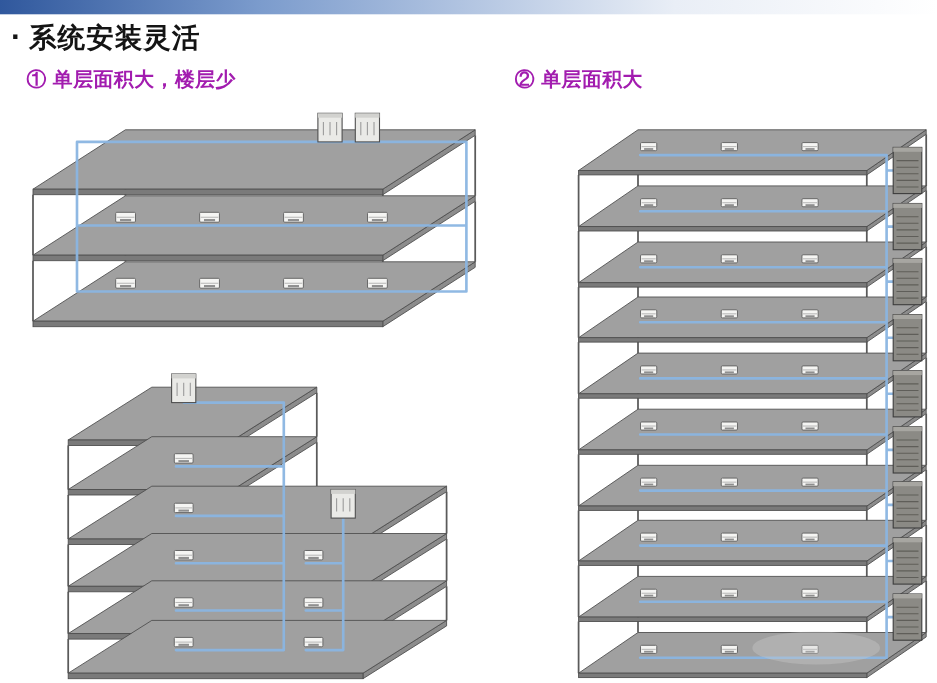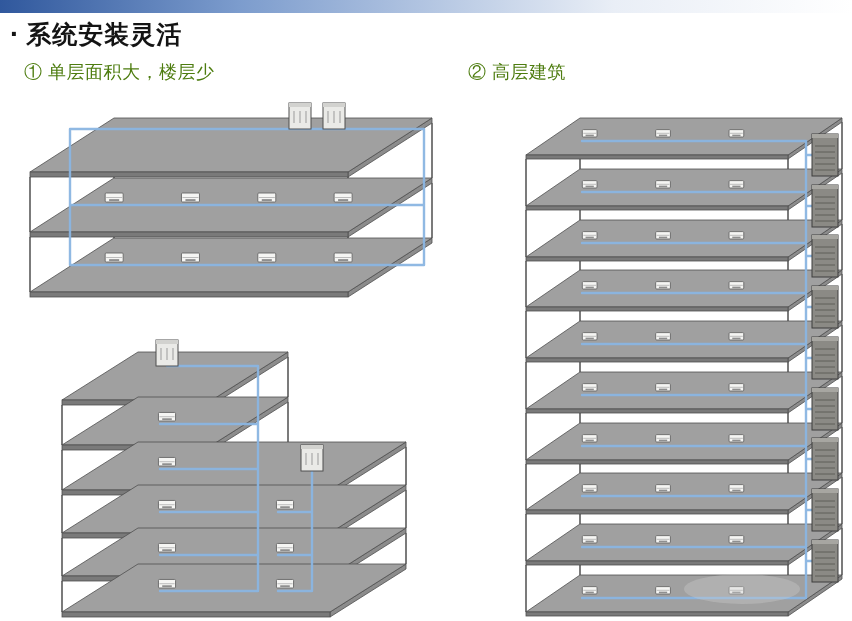--- a/index.html
+++ b/index.html
@@ -3,37 +3,37 @@
 <meta charset="utf-8">
 <style>
   *{box-sizing:border-box}
   html,body{margin:0;padding:0;background:#ffffff;font-family:"Liberation Sans",sans-serif}
   .stage{position:relative;width:852px;height:621px;background:#ffffff;overflow:hidden}
   .top-bar{position:absolute;left:0;top:0;width:100%;height:13px;
     background:linear-gradient(to right,#30589d 0%,#7c9ccd 28%,#e9eef6 72%,#ffffff 100%)}
   .title{position:absolute;left:10px;top:18px;font-size:25px;font-weight:700;color:#141414;
     letter-spacing:1px;display:flex;align-items:center;gap:6px;z-index:2}
   .bullet{font-size:28px;line-height:.8}
-  .section-label{position:absolute;font-size:18px;font-weight:400;color:#4d7c0f;letter-spacing:.5px;z-index:2}
+  .section-label{position:absolute;font-size:18px;font-weight:700;color:#a21caf;letter-spacing:.5px;z-index:2}
   .s1{left:24px;top:60px}
   .s2{left:468px;top:60px}
   .s3{left:24px;top:306px}
   #diagram-svg{position:absolute;left:0;top:0;width:852px;height:621px;z-index:1}
 </style>
 </head>
 <body>
 
 <div class="stage">
   <div class="top-bar"></div>
   <div class="title">
     <span class="bullet">·</span>
     <span>系统安装灵活</span>
   </div>
   <div class="section-label s1">① 单层面积大，楼层少</div>
-  <div class="section-label s2">② 高层建筑</div>
+  <div class="section-label s2">② 单层面积大</div>
   <svg id="diagram-svg" viewBox="0 0 852 621">
       <g>
         <line x1="30" y1="177" x2="30" y2="232" stroke="#5a5a5a" stroke-width="1.6"></line>
         <line x1="348" y1="177" x2="348" y2="232" stroke="#5a5a5a" stroke-width="1.6"></line>
         <line x1="114" y1="123" x2="114" y2="178" stroke="#5a5a5a" stroke-width="1.6"></line>
         <line x1="432" y1="123" x2="432" y2="178" stroke="#5a5a5a" stroke-width="1.6"></line>
         <line x1="30" y1="237" x2="30" y2="292" stroke="#5a5a5a" stroke-width="1.6"></line>
         <line x1="348" y1="237" x2="348" y2="292" stroke="#5a5a5a" stroke-width="1.6"></line>
         <line x1="114" y1="183" x2="114" y2="238" stroke="#5a5a5a" stroke-width="1.6"></line>
         <line x1="432" y1="183" x2="432" y2="238" stroke="#5a5a5a" stroke-width="1.6"></line>

